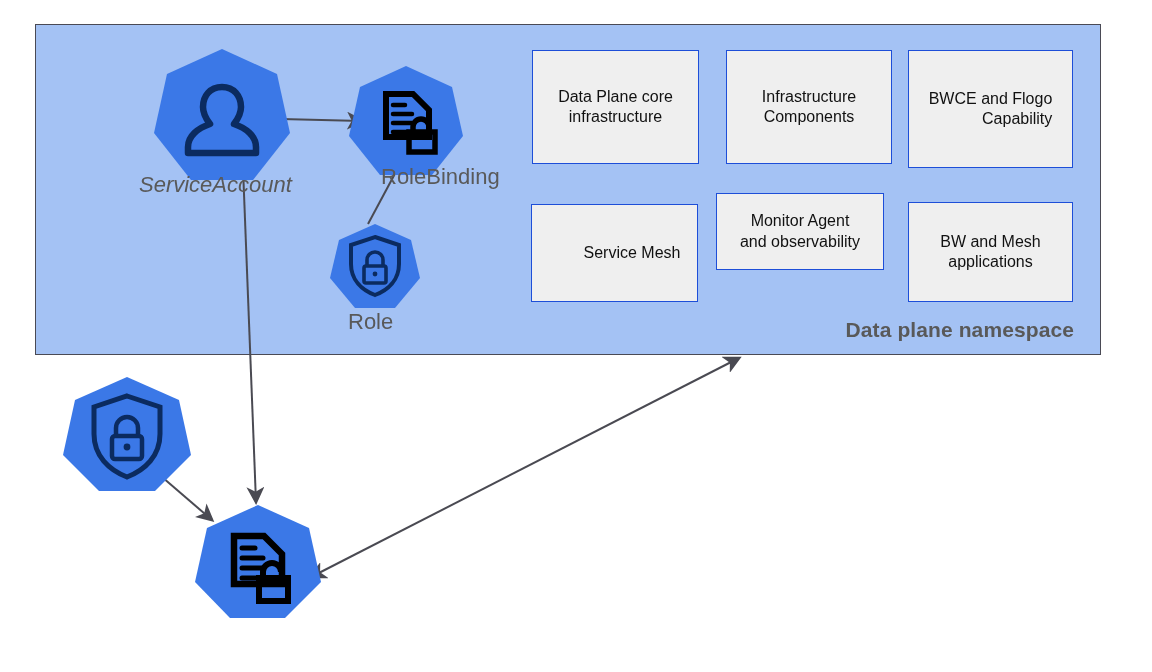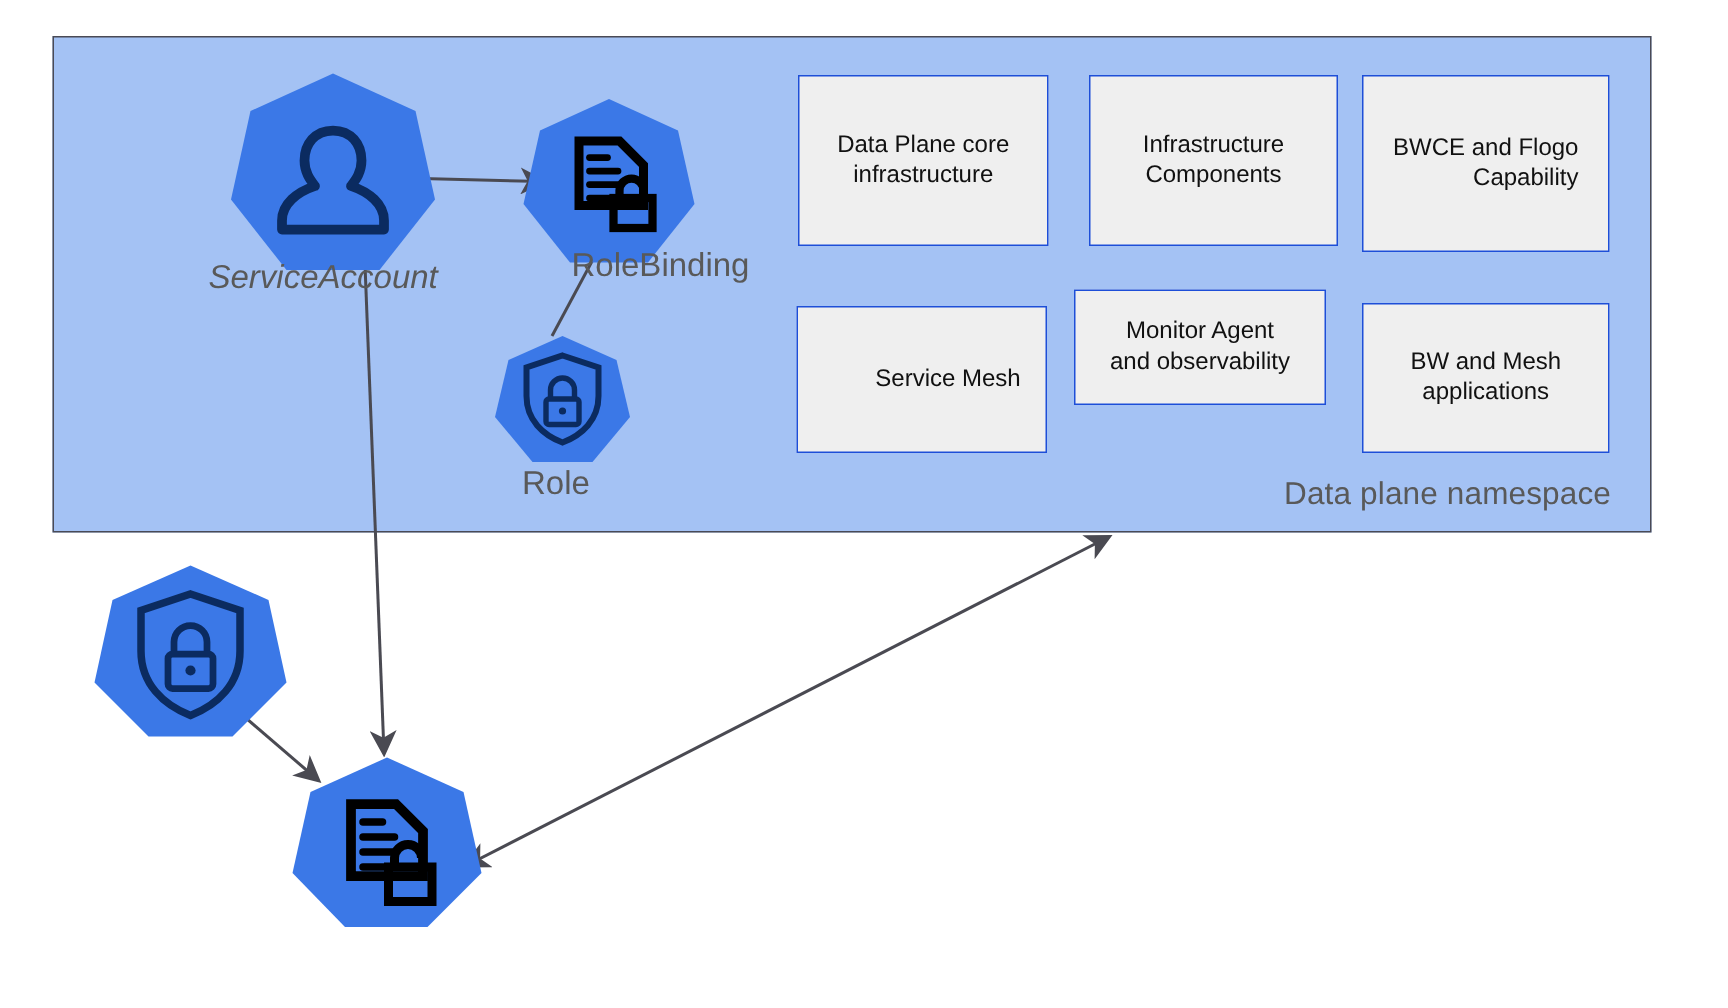--- a/index.html
+++ b/index.html
@@ -27,21 +27,21 @@
     height: 331px;
     background: #a4c2f4;
     border: 1px solid #4a4a55;
     box-sizing: border-box;
   }
   #namespace-title {
     position: absolute;
     right: 78px;
     top: 318px;
     font-size: 21px;
-    font-weight: normal;
+    font-weight: bold;
     color: #595959;
     letter-spacing: 0.1px;
     white-space: nowrap;
   }
   
   .comp-box {
     position: absolute;
     background: #efefef;
     border: 1px solid #1d4ed8;
     box-sizing: border-box;

